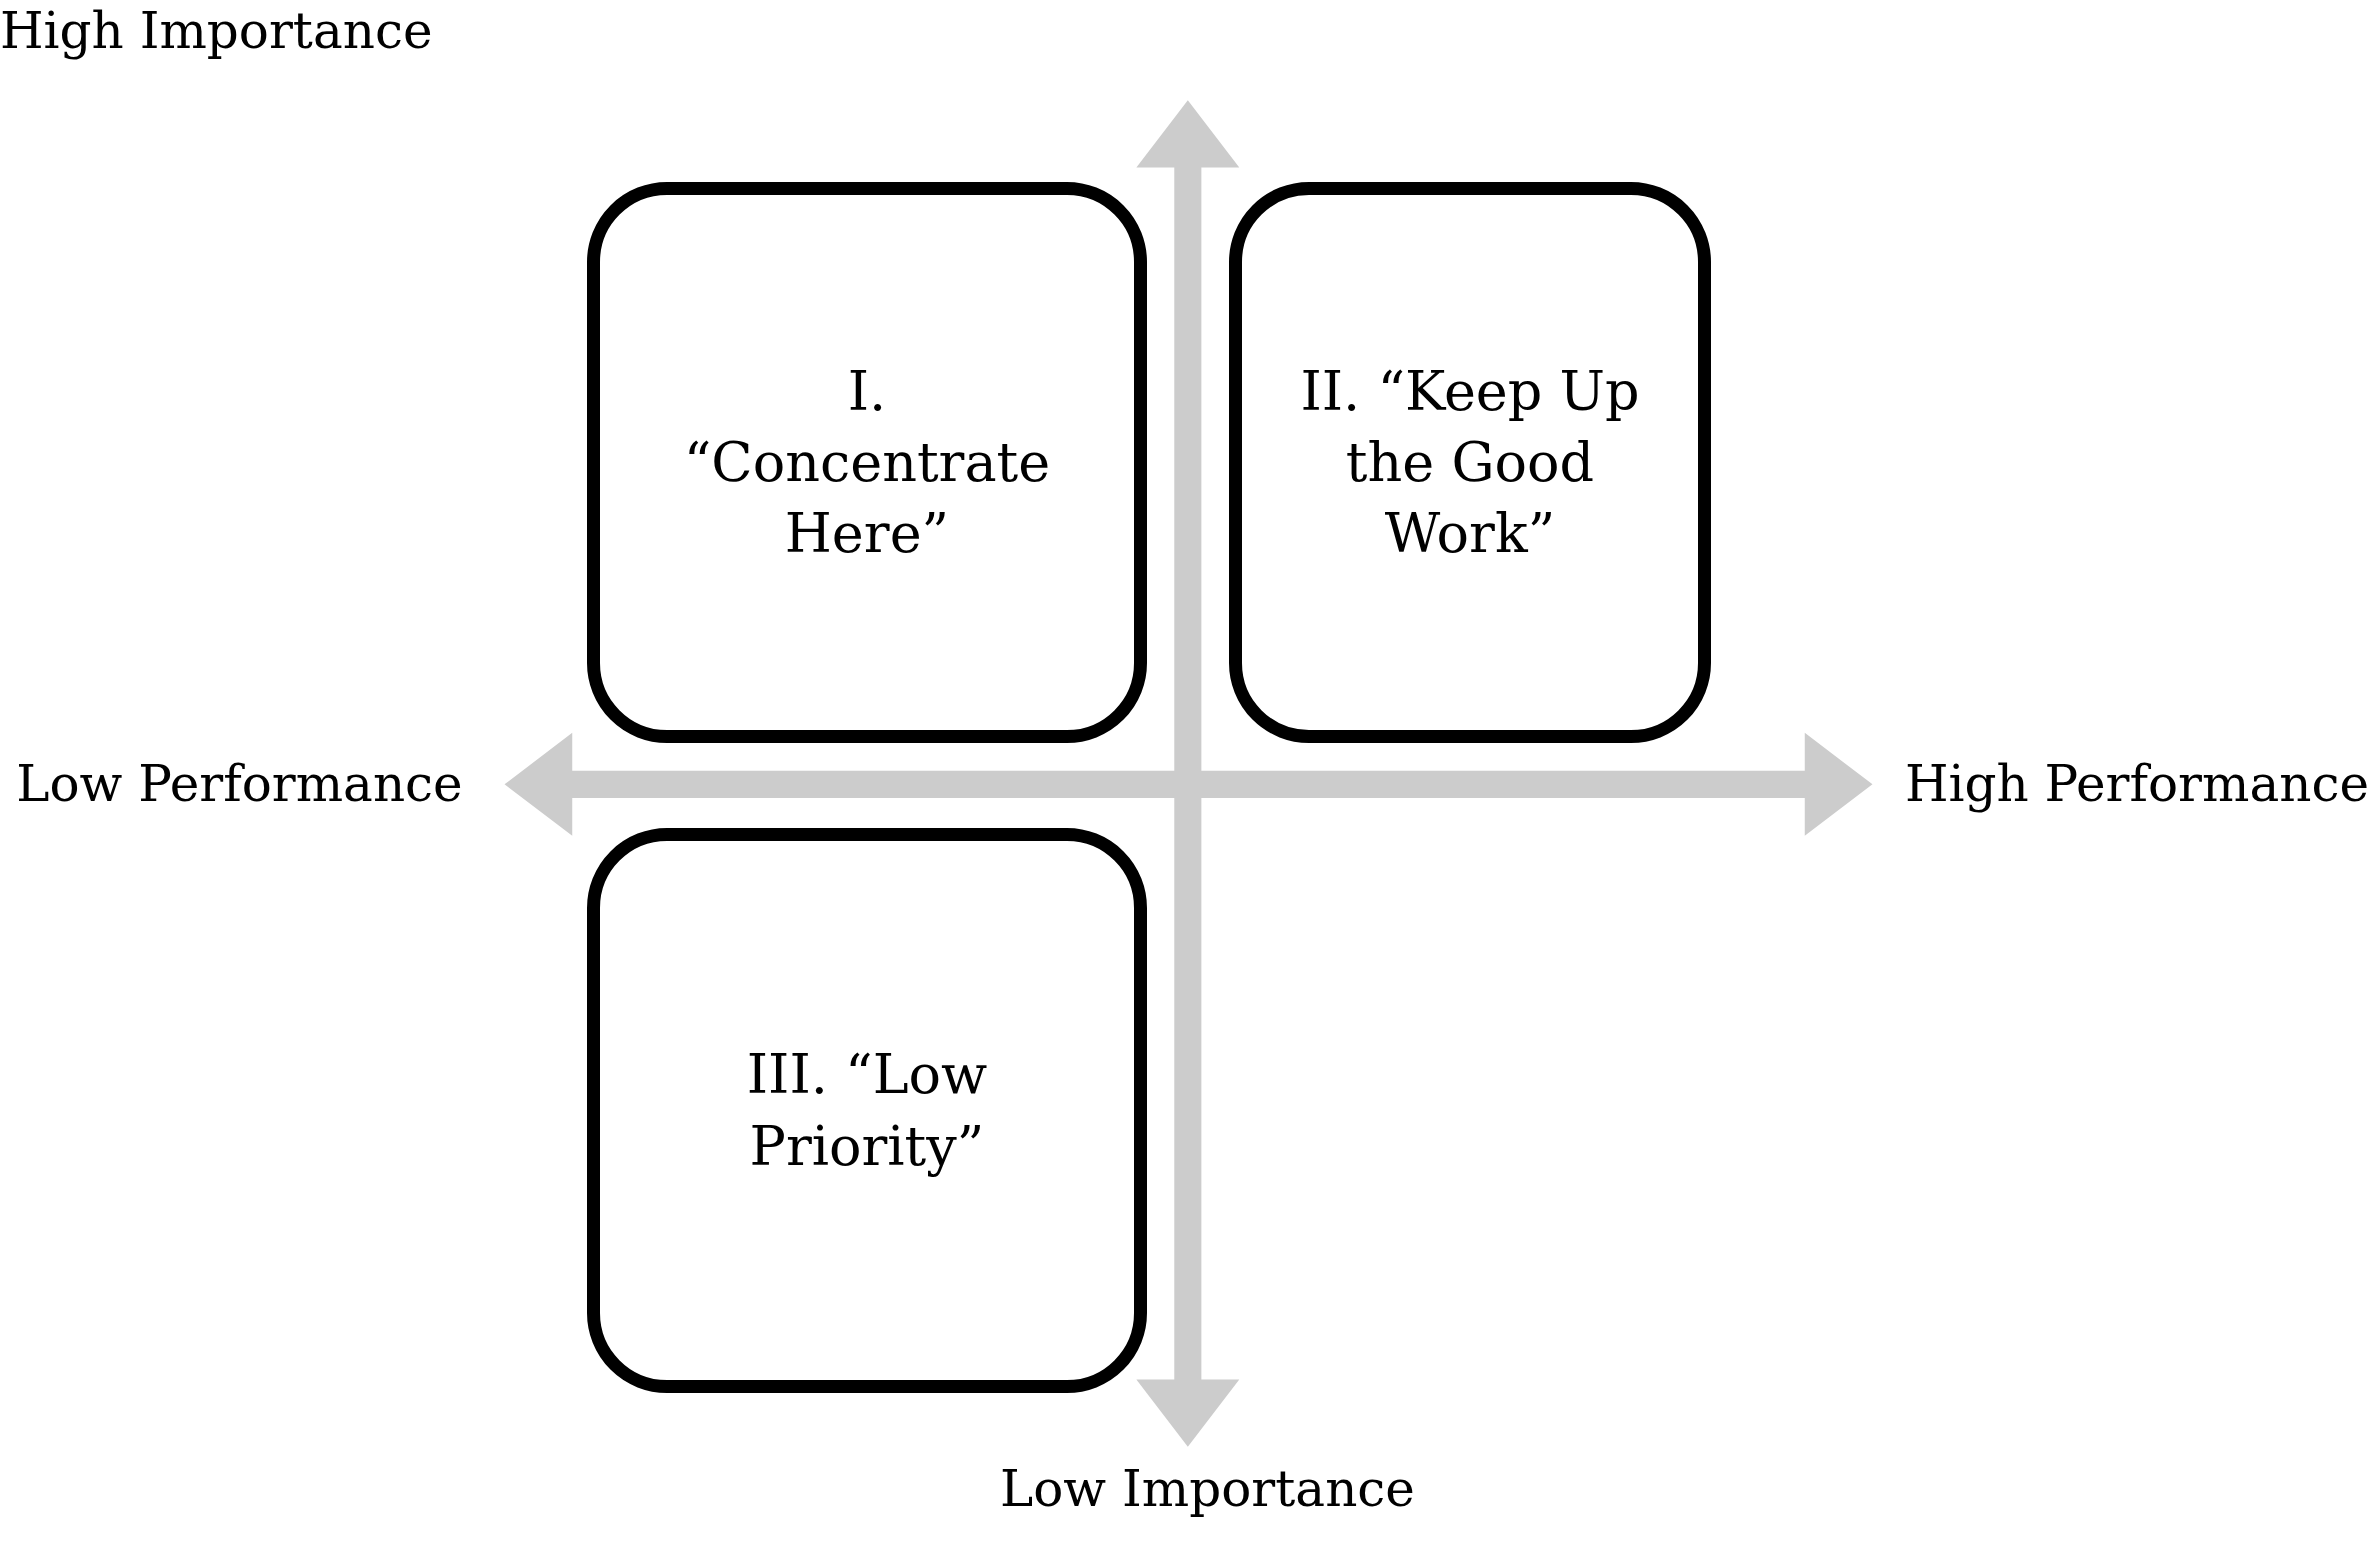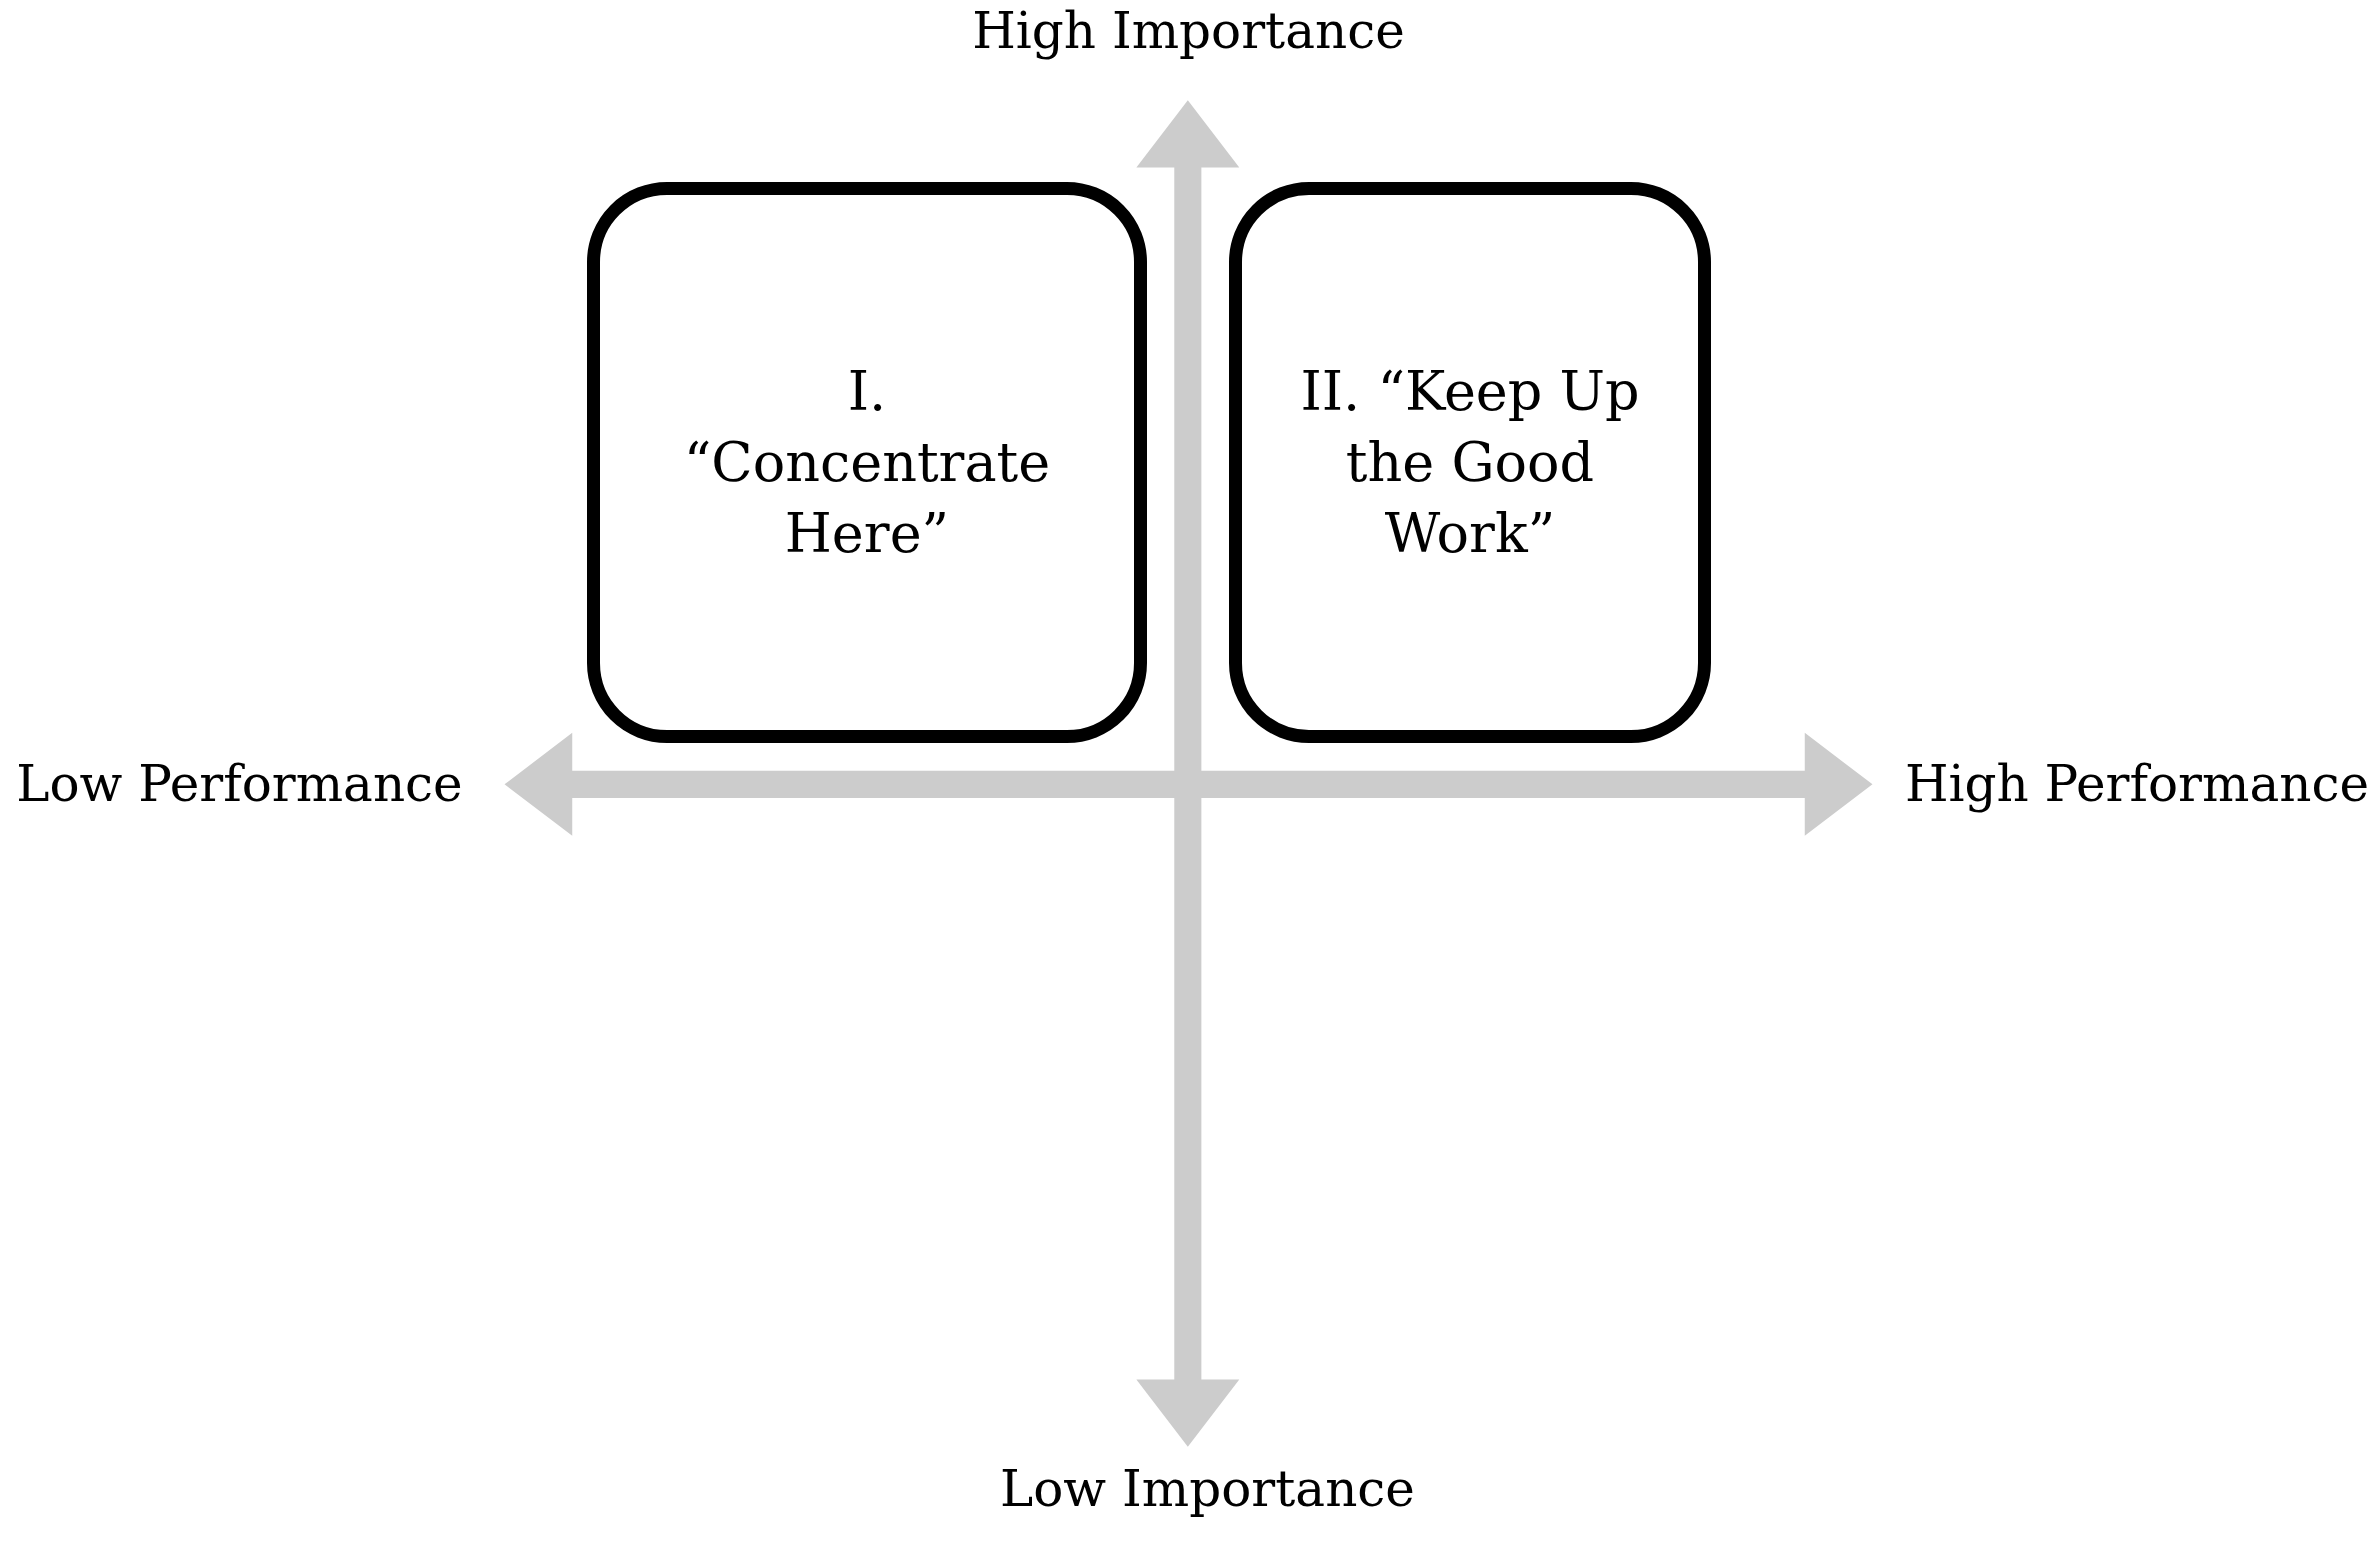--- a/index.html
+++ b/index.html
@@ -22,21 +22,20 @@
     color: #000000;
     font-size: 50px;
     line-height: 1.1;
     white-space: nowrap;
     font-family: "DejaVu Serif", "Liberation Serif", serif;
   }
   #label-high-importance {
     left: 0;
     right: 0;
     top: 4.1px;
-    text-align: center;
   }
   #label-low-importance {
     left: 0;
     right: 0;
     top: 1462px;
     text-align: center;
     padding-left: 38px;
   }
   #label-low-performance {
     left: 16.3px;
@@ -109,16 +108,20 @@
 “Concentrate
 Here”</div>
   </div>
 
   <div class="quadrant" id="quadrant-2">
     <div class="quadrant-label">II. “Keep Up
 the Good
 Work”</div>
   </div>
 
+  <div class="quadrant" id="quadrant-3">
+    <div class="quadrant-label">III. “Low
+Priority”</div>
+  </div>
 
 
 </div>
 
 
 </body></html>

